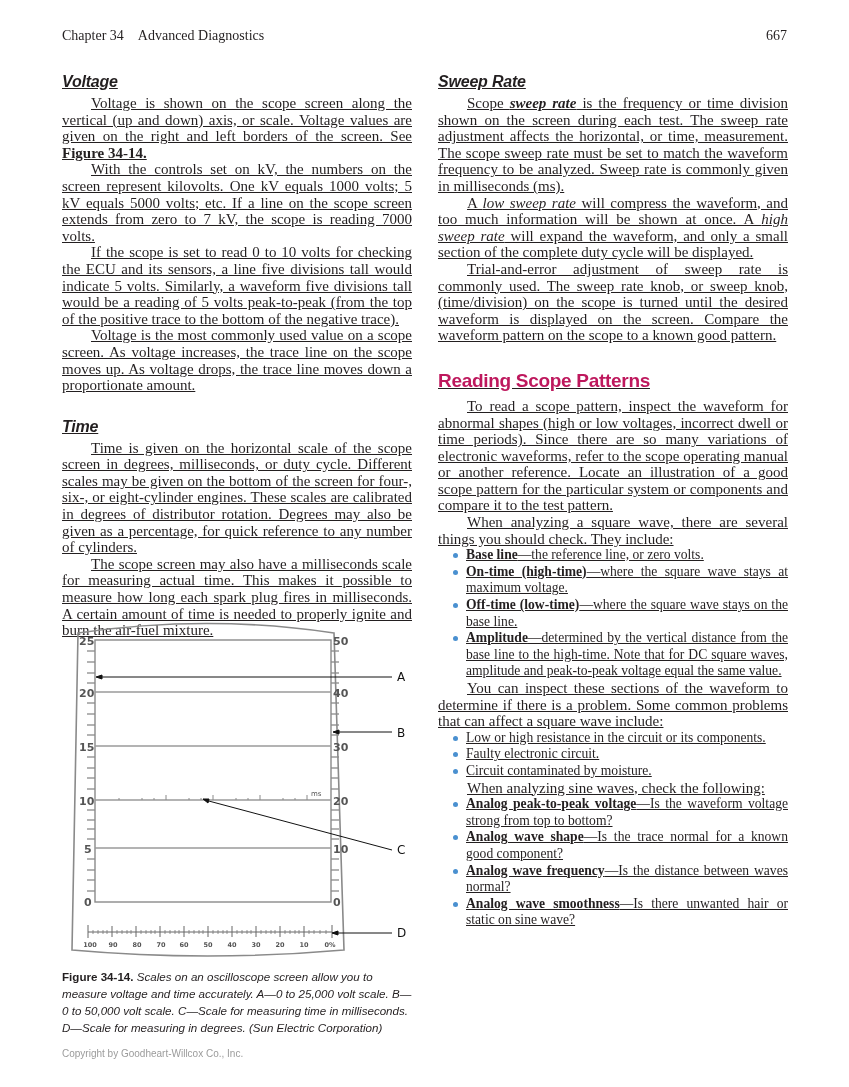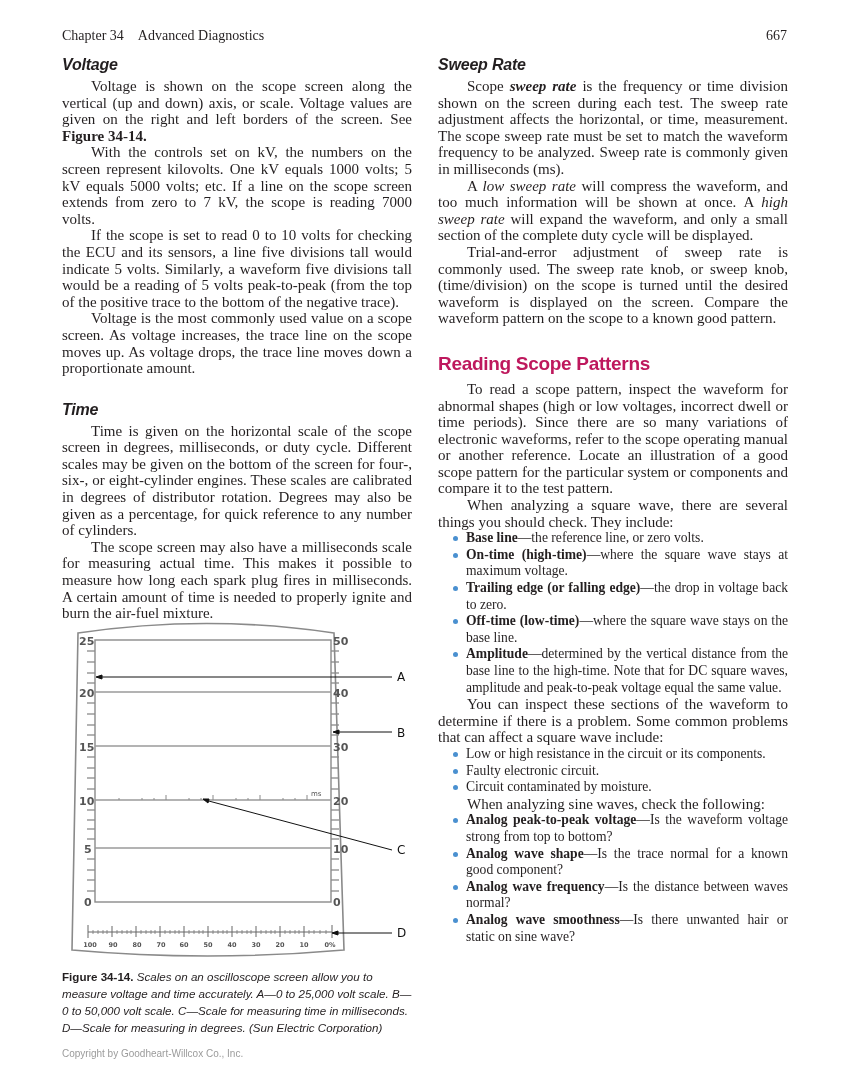--- a/index.html
+++ b/index.html
@@ -5,21 +5,21 @@
   html, body { margin: 0; padding: 0; background: #ffffff; }
   body { width: 849px; height: 1087px; position: relative; overflow: hidden; color: #231f20; }
   .serif { font-family: "Liberation Serif", "DejaVu Serif", serif; }
   .sans { font-family: "Liberation Sans", "DejaVu Sans", sans-serif; }
 
   .running-head { position: absolute; top: 28px; font-size: 14px; }
   .rh-left { left: 62px; }
   .rh-left .chap-title { margin-left: 14px; }
   .rh-right { right: 62px; }
 
-  .col { position: absolute; top: 56px; width: 350px; }
+  .col { position: absolute; top: 73px; width: 350px; text-decoration: underline; }
   .col-left { left: 62px; }
   .col-right { left: 438px; }
 
   h3.sub { font-family: "Liberation Sans", "DejaVu Sans", sans-serif; font-style: italic; font-weight: bold;
            font-size: 16px; margin: 0 0 4px 0; letter-spacing: -0.2px; }
   h2.head { font-family: "Liberation Sans", "DejaVu Sans", sans-serif; font-weight: bold; color: #be185d;
             font-size: 19px; margin: 0 0 6px 0; letter-spacing: -0.3px; }
   p.body { margin: 0; font-size: 15px; line-height: 16.6px; text-align: justify; text-indent: 29px; }
   .gap-sec { height: 24px; }
 
@@ -241,21 +241,20 @@
   <p class="body"><span>Scope </span><b><i>sweep rate</i></b><span> is the frequency or time division shown on the screen during each test. The sweep rate adjustment affects the horizontal, or time, measurement. The scope sweep rate must be set to match the waveform frequency to be analyzed. Sweep rate is commonly given in milliseconds (ms).</span></p>
   <p class="body"><span>A </span><i>low sweep rate</i><span> will compress the waveform, and too much information will be shown at once. A </span><i>high sweep rate</i><span> will expand the waveform, and only a small section of the complete duty cycle will be displayed.</span></p>
   <p class="body">Trial-and-error adjustment of sweep rate is commonly used. The sweep rate knob, or sweep knob, (time/division) on the scope is turned until the desired waveform is displayed on the screen. Compare the waveform pattern on the scope to a known good pattern.</p>
   <div style="height:26px"></div>
   <h2 class="head">Reading Scope Patterns</h2>
   <p class="body">To read a scope pattern, inspect the waveform for abnormal shapes (high or low voltages, incorrect dwell or time periods). Since there are so many variations of electronic waveforms, refer to the scope operating manual or another reference. Locate an illustration of a good scope pattern for the particular system or components and compare it to the test pattern.</p>
   <p class="body">When analyzing a square wave, there are several things you should check. They include:</p>
   <ul class="bullets">
     <li><span class="dot"></span><b>Base line</b><span>—the reference line, or zero volts.</span></li>
     <li><span class="dot"></span><b>On-time (high-time)</b><span>—where the square wave stays at maximum voltage.</span></li>
-    <li><span class="dot"></span><b>Trailing edge (or falling edge)</b><span>—the drop in voltage back to zero.</span></li>
     <li><span class="dot"></span><b>Off-time (low-time)</b><span>—where the square wave stays on the base line.</span></li>
     <li><span class="dot"></span><b>Amplitude</b><span>—determined by the vertical distance from the base line to the high-time. Note that for DC square waves, amplitude and peak-to-peak voltage equal the same value.</span></li>
   </ul>
   <p class="body">You can inspect these sections of the waveform to determine if there is a problem. Some common problems that can affect a square wave include:</p>
   <ul class="bullets">
     <li><span class="dot"></span><span>Low or high resistance in the circuit or its components.</span></li>
     <li><span class="dot"></span><span>Faulty electronic circuit.</span></li>
     <li><span class="dot"></span><span>Circuit contaminated by moisture.</span></li>
   </ul>
   <p class="body">When analyzing sine waves, check the following:</p>

